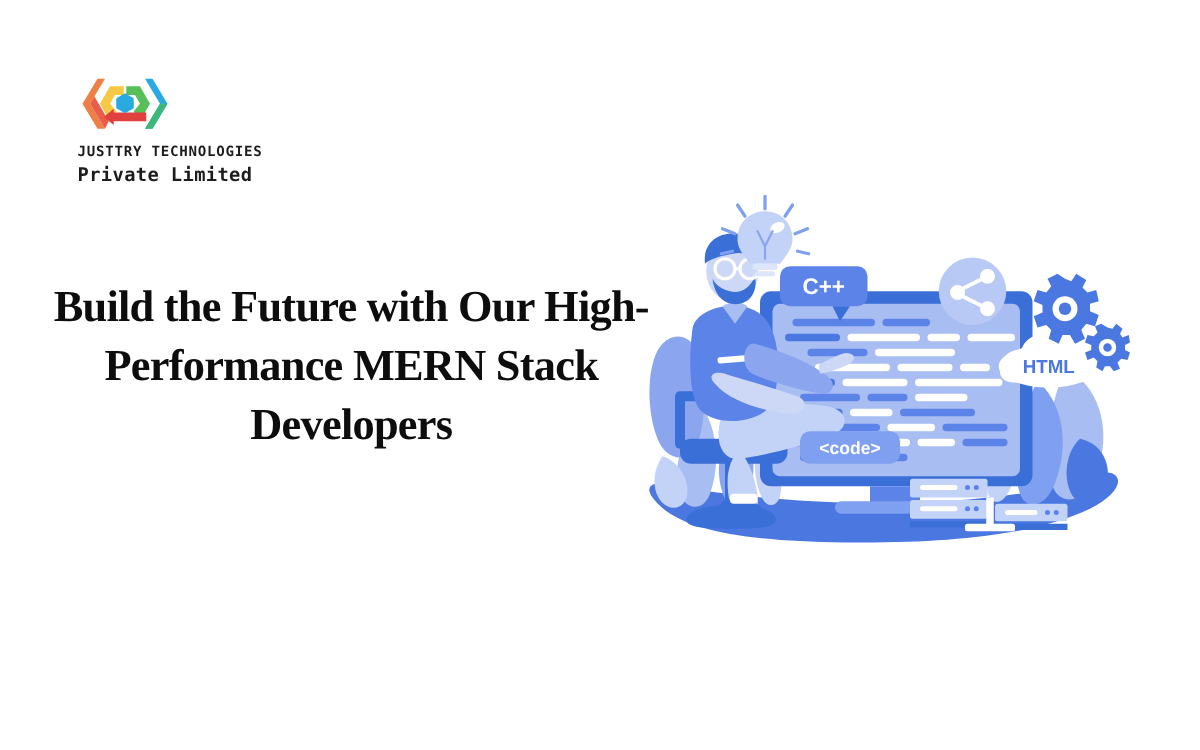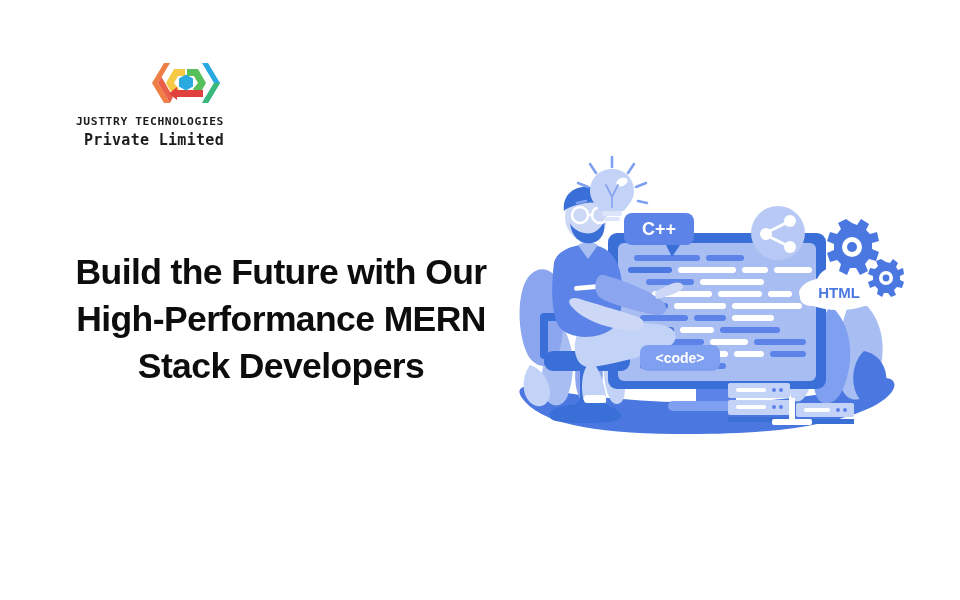--- a/index.html
+++ b/index.html
@@ -4,45 +4,44 @@
 <style>
   * { margin:0; padding:0; box-sizing:border-box; }
   html,body { width:960px; height:600px; background:#ffffff; overflow:hidden; }
   body { font-family:"Liberation Sans", sans-serif; position:relative; }
 
   .page { position:relative; width:960px; height:600px; background:#fff; }
 
   
   .logo-block{
     position:absolute; left:62px; top:58px; width:162px;
-    display:flex; flex-direction:column; align-items:flex-end;
+    display:flex; flex-direction:column; align-items:flex-start;
   }
   .logo-mark{ width:76px; height:50px; display:block; }
   .logo-name{
     font-family:"DejaVu Sans Mono", monospace;
     font-size:11.3px; font-weight:700; letter-spacing:0.6px;
     color:#1c1c1c; margin-top:7px; white-space:nowrap;
   }
   .logo-sub{
     font-family:"DejaVu Sans Mono", monospace;
     font-size:15px; font-weight:700; letter-spacing:0.3px;
     color:#1c1c1c; margin-top:3px; white-space:nowrap;
   }
 
   
   .headline{
     position:absolute; left:40px; top:222px; width:482px;
     text-align:center;
-    font-family:Liberation Sans, sans-serif;
+    font-family:Liberation Serif, serif;
     font-weight:700;
     font-size:35.5px;
     line-height:1.33;
     letter-spacing:-0.6px;
     color:#0d0d0d;
-    margin-top:27px;
   }
 
   
   .illo{ position:absolute; left:500px; top:155px; width:420px; height:290px; }
   .illo svg{ display:block; width:420px; height:290px; }
 </style>
 </head>
 <body>
 
 <div class="page">

